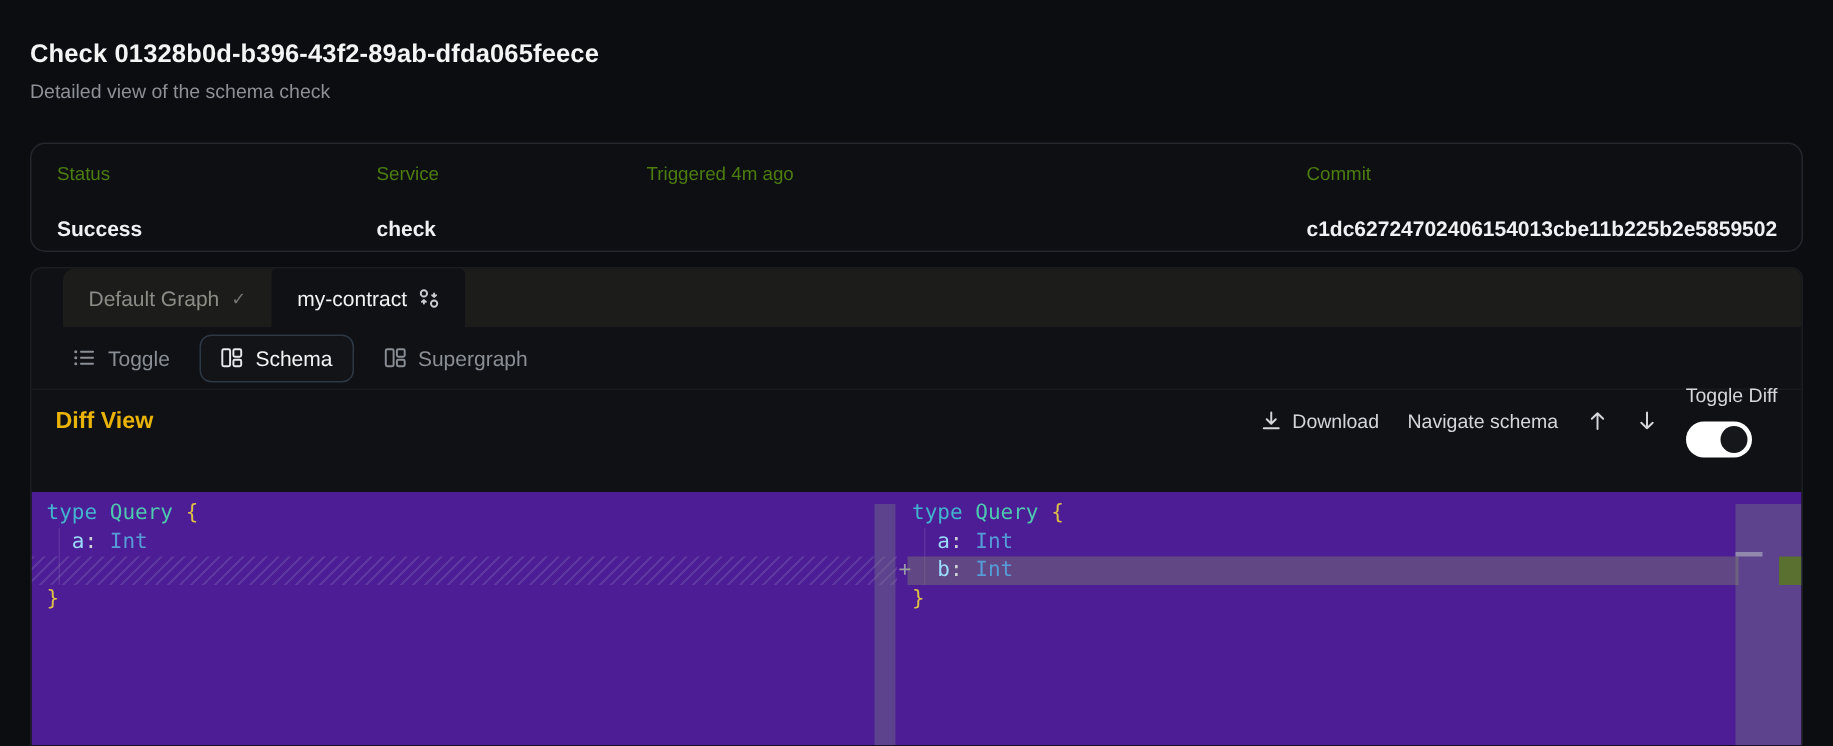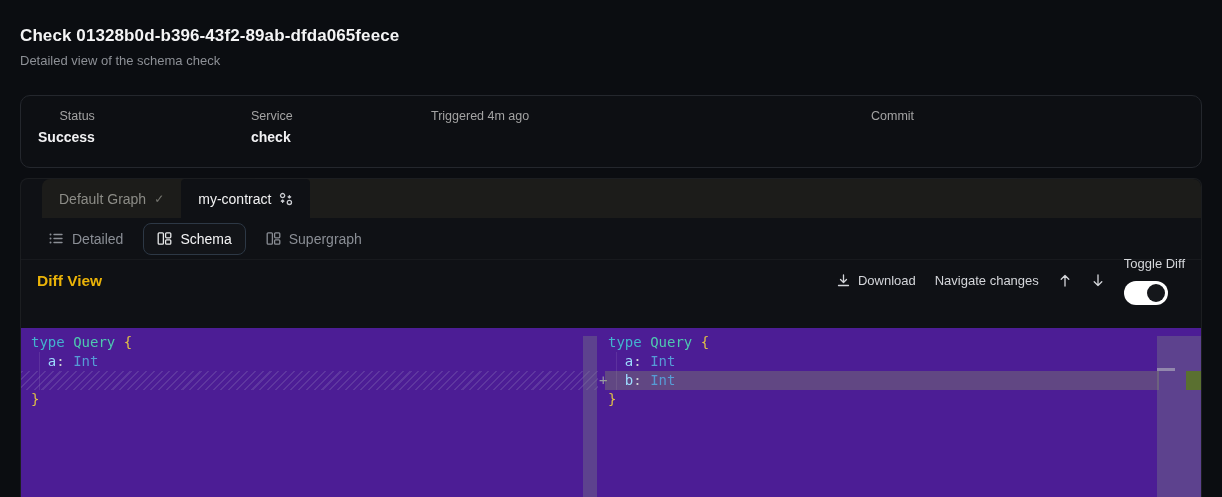--- a/index.html
+++ b/index.html
@@ -14,21 +14,21 @@
   
   .page-title { position:absolute; left:20px; top:26px; font-size:17px; font-weight:700; letter-spacing:.1px; color:#f4f4f5; }
   .page-subtitle { position:absolute; left:20px; top:53px; font-size:13px; color:#8d9096; }
 
   
   .summary-card {
     position:absolute; left:20px; top:95px; width:1182px; height:73px;
     border:1px solid #24272d; border-radius:10px; background:#0d0f13;
   }
   .summary-col { position:absolute; top:13px; }
-  .summary-label { font-size:12.5px; color:#a3a3a3; margin-bottom:6px;text-align:right; }
+  .summary-label { font-size:12.5px; color:#4d7c0f; margin-bottom:21px; }
   .summary-value { font-size:14px; color:#f1f1f3; font-weight:700; }
   .summary-value.medium { font-weight:500; }
   .col-status { left:17px; } .col-service { left:230px; } .col-triggered { left:410px; } .col-commit { left:850px; }
 
   
   .main-card {
     position:absolute; left:20px; top:178px; width:1182px; bottom:0;
     background:#0f1115;
     border:1px solid rgba(255,255,255,0.05); border-bottom:none;
     border-radius:8px 8px 0 0;
@@ -94,20 +94,21 @@
   </div>
   <div class="summary-col col-service">
     <div class="summary-label">Service</div>
     <div class="summary-value">check</div>
   </div>
   <div class="summary-col col-triggered">
     <div class="summary-label">Triggered 4m ago</div>
   </div>
   <div class="summary-col col-commit">
     <div class="summary-label">Commit</div>
+    <div class="summary-value">c1dc62724702406154013cbe11b225b2e5859502</div>
   </div>
 </div>
 
 <div class="main-card">
 
   <div class="graph-tabs">
     <div class="graph-tab">
       <span>Default Graph</span>
       <span class="check-glyph">✓</span>
     </div>
@@ -125,21 +126,21 @@
   </div>
 
   <div class="view-tabs">
     <div class="view-tab">
       <span class="icon">
         <svg width="15" height="15" viewBox="0 0 15 15" fill="none" stroke="currentColor" stroke-width="1.4" stroke-linecap="round">
           <path d="M5 3.5h8 M5 7.5h8 M5 11.5h8"></path>
           <path d="M1.5 3.5h.01 M1.5 7.5h.01 M1.5 11.5h.01" stroke-width="2"></path>
         </svg>
       </span>
-      <span>Detailed</span>
+      <span>Toggle</span>
     </div>
     <div class="view-tab active">
       <span class="icon">
         <svg width="15" height="15" viewBox="0 0 15 15" fill="none" stroke="currentColor" stroke-width="1.3" stroke-linejoin="round">
           <rect x="1.2" y="1.8" width="5.2" height="11.4" rx="1"></rect>
           <rect x="8.6" y="1.8" width="5.2" height="5" rx="1"></rect>
           <rect x="8.6" y="8.8" width="5.2" height="4.4" rx="1"></rect>
         </svg>
       </span>
       <span>Schema</span>
@@ -161,21 +162,21 @@
     <div class="toolbar-right">
       <button class="tool-btn">
         <span class="icon">
           <svg width="15" height="15" viewBox="0 0 15 15" fill="none" stroke="currentColor" stroke-width="1.3" stroke-linecap="round" stroke-linejoin="round">
             <path d="M7.5 2v7 M4.5 6.5l3 3 3-3 M2.5 12.5h10"></path>
           </svg>
         </span>
         <span>Download</span>
       </button>
       <button class="tool-btn">
-        <span>Navigate changes</span>
+        <span>Navigate schema</span>
       </button>
       <button class="tool-btn">
         <span class="icon">
           <svg width="14" height="15" viewBox="0 0 14 15" fill="none" stroke="currentColor" stroke-width="1.3" stroke-linecap="round" stroke-linejoin="round">
             <path d="M7 13V2.5 M3.2 6.2 7 2.5l3.8 3.7"></path>
           </svg>
         </span>
       </button>
       <button class="tool-btn">
         <span class="icon">

